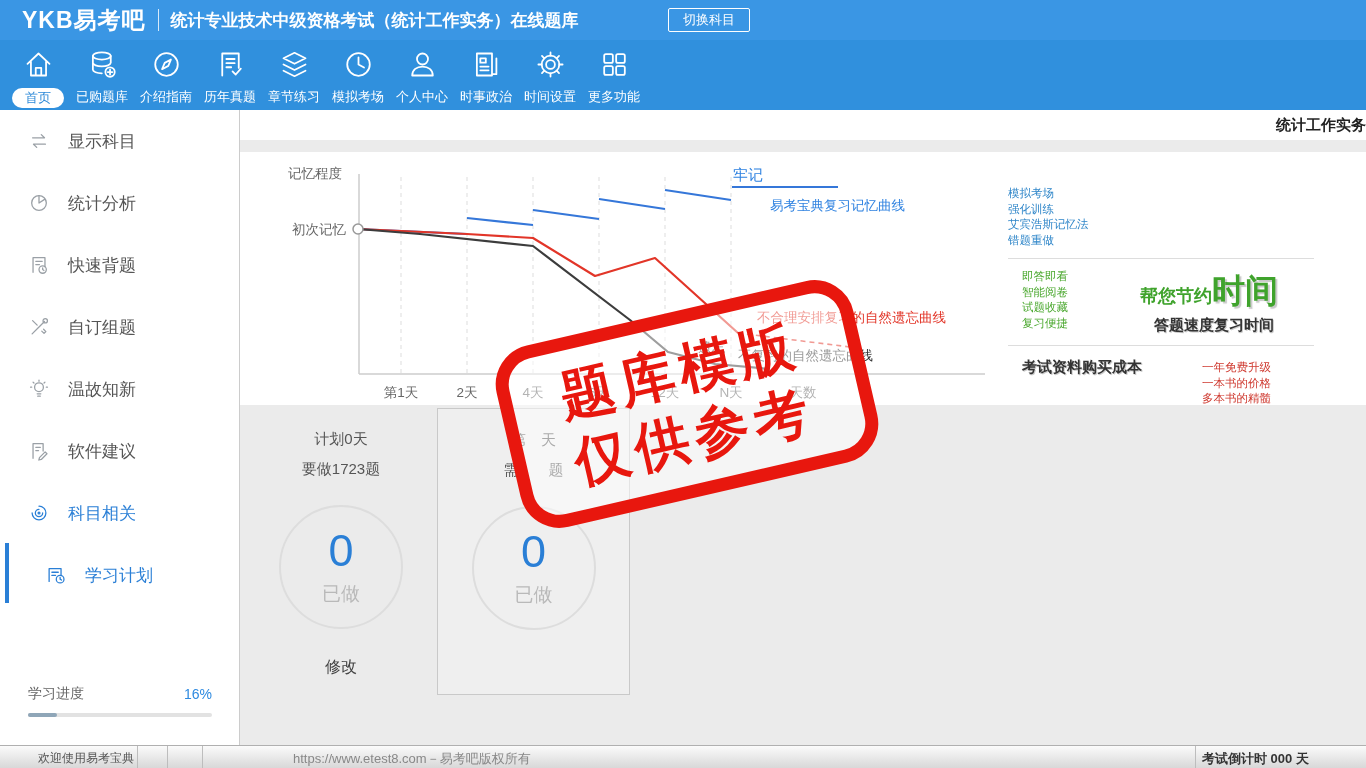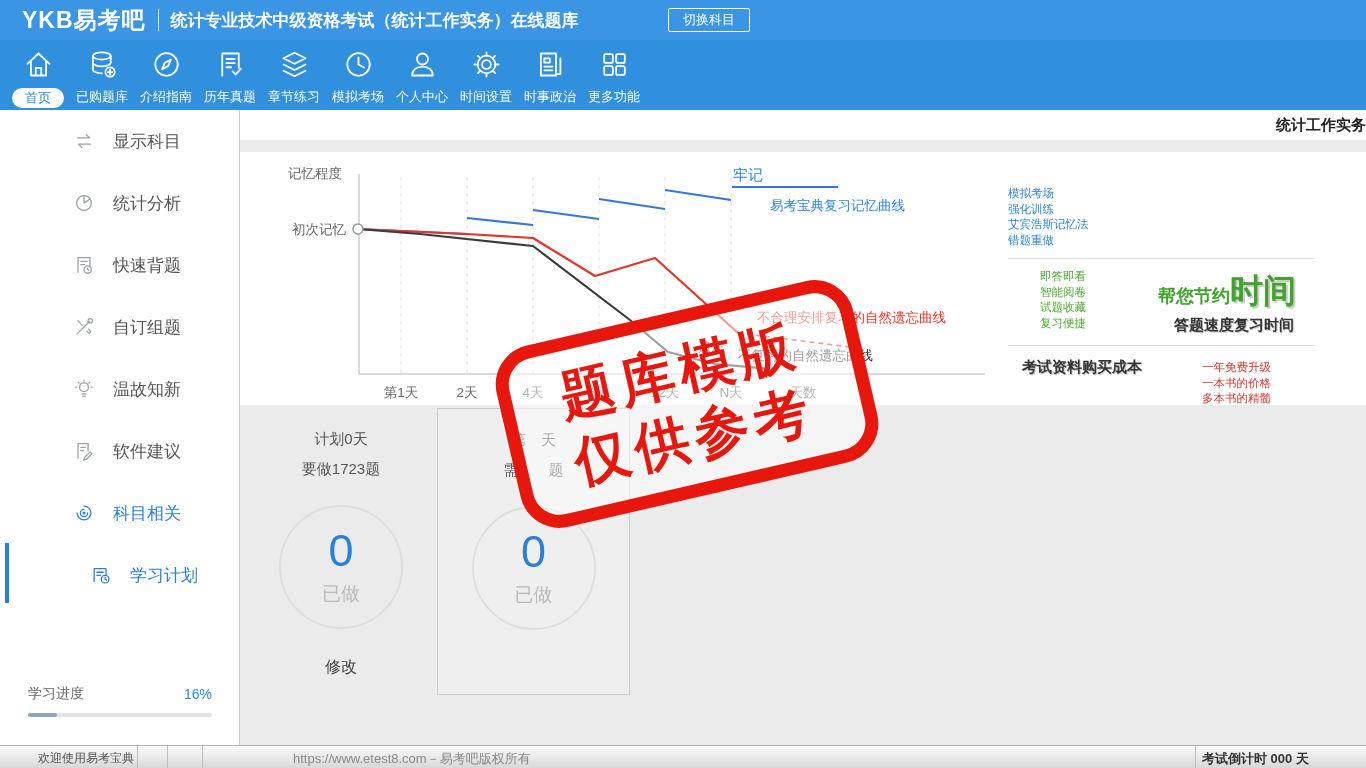--- a/index.html
+++ b/index.html
@@ -24,21 +24,21 @@
               justify-content:flex-start; padding-top:8px; cursor:pointer; }
   .nav-icon svg { width:33px; height:33px; fill:none; stroke:#fff; stroke-width:1.3;
                   stroke-linecap:round; stroke-linejoin:round; }
   .nav-label { color:#fff; font-size:13px; margin-top:3px; white-space:nowrap; }
   .nav-label.pill { background:#fff; color:#2e8ad8; padding:1px 13px; border-radius:10px; }
 
   
   .sidebar { position:absolute; left:0; top:110px; width:240px; height:635px;
              background:#fff; border-right:1px solid #ccc; }
   .side-item { height:62px; display:flex; align-items:center; padding-left:28px;
-               color:#555; font-size:17px; cursor:pointer;margin-left:45px; }
+               color:#555; font-size:17px; cursor:pointer; }
   .side-item .side-icon { width:22px; height:22px; margin-right:18px; color:#9aa0a6; }
   .side-icon svg { width:22px; height:22px; fill:none; stroke:currentColor; stroke-width:1.4;
                    stroke-linecap:round; stroke-linejoin:round; }
   .side-item.blue { color:#2a7fd6; }
   .side-item.blue .side-icon { color:#2a7fd6; }
   .side-item.indent { padding-left:45px; }
   .active-bar { position:absolute; left:5px; top:433px; width:4px; height:60px; background:#2a7fd6; }
   .progress-block { position:absolute; left:28px; bottom:28px; width:184px; }
   .progress-row { display:flex; justify-content:space-between; align-items:center;
                   font-size:14px; color:#666; }
@@ -61,21 +61,21 @@
   .promo-divider { border-top:1px solid #ddd; margin:6px 0; }
   .headline { white-space:nowrap; }
   .hl-prefix { font-size:18px; font-weight:bold; }
   .hl-big { font-size:33px; font-weight:bold; text-shadow:2px 2px 1px #c9c9c9; }
   .subline { font-size:15px; font-weight:bold; color:#333; text-shadow:1px 1px 0 #ccc;
              margin-top:2px; white-space:nowrap; }
   .promo-list { font-size:11.5px; line-height:15.5px; white-space:nowrap; }
   .sec1 .head-col { flex:1; } .sec1 .promo-list { width:112px; padding-top:2px; }
   .sec1 { color:#1f86d6; } .sec1 .promo-list { color:#2f86c9; }
   .sec2 .promo-list { width:96px; color:#4aa82e; padding-left:14px; }
-  .sec2 .head-col { flex:1; padding-left:36px; } .sec2 { color:#3fa32c;text-align:center; }
+  .sec2 .head-col { flex:1; padding-left:36px; } .sec2 { color:#3fa32c; }
   .sec3 .head-col { flex:1; } .sec3 { color:#d5241a; }
   .sec3 .promo-list { width:112px; color:#cf3a30; padding-top:4px; }
   .sec1 .subline, .sec2 .subline, .sec3 .subline { padding-left:14px; }
 
   
   .bottom-area { height:340px; background:#ebebeb; }
   .card { position:absolute; text-align:center; }
   .card1 { left:5px; top:305px; width:192px; }
   .card2 { left:197px; top:298px; width:193px; height:287px;
            border:1px solid #c9c9c9; background:#efefef; padding-top:7px; }
@@ -165,32 +165,32 @@
     </div>
     <div class="nav-item">
       <span class="nav-icon"><svg viewBox="0 0 24 24">
             <circle cx="12" cy="8" r="4"></circle>
             <path d="M4.5 20c0-4.2 3.3-6.5 7.5-6.5S19.5 15.8 19.5 20z"></path>
           </svg></span>
       <span class="nav-label">个人中心</span>
     </div>
     <div class="nav-item">
       <span class="nav-icon"><svg viewBox="0 0 24 24">
+            <path d="M5 20V4h11v16zM16 19h3.2V7.5"></path>
+            <path d="M7.5 7.5h4v3.2h-4zM7.5 13.5h6M7.5 16.2h6"></path>
+          </svg></span>
+      <span class="nav-label">时事政治</span>
+    </div>
+    <div class="nav-item">
+      <span class="nav-icon"><svg viewBox="0 0 24 24">
             <circle cx="12" cy="12" r="3.2"></circle>
             <circle cx="12" cy="12" r="6.4"></circle>
             <path d="M12 3.2v2.4M12 18.4v2.4M3.2 12h2.4M18.4 12h2.4M5.8 5.8l1.7 1.7M16.5 16.5l1.7 1.7M18.2 5.8l-1.7 1.7M7.5 16.5l-1.7 1.7"></path>
           </svg></span>
       <span class="nav-label">时间设置</span>
-    </div>
-    <div class="nav-item">
-      <span class="nav-icon"><svg viewBox="0 0 24 24">
-            <path d="M5 20V4h11v16zM16 19h3.2V7.5"></path>
-            <path d="M7.5 7.5h4v3.2h-4zM7.5 13.5h6M7.5 16.2h6"></path>
-          </svg></span>
-      <span class="nav-label">时事政治</span>
     </div>
     <div class="nav-item">
       <span class="nav-icon"><svg viewBox="0 0 24 24">
             <rect x="4.5" y="4.5" width="6.3" height="6.3" rx="1.2"></rect>
             <rect x="13.2" y="4.5" width="6.3" height="6.3" rx="1.2"></rect>
             <rect x="4.5" y="13.2" width="6.3" height="6.3" rx="1.2"></rect>
             <rect x="13.2" y="13.2" width="6.3" height="6.3" rx="1.2"></rect>
           </svg></span>
       <span class="nav-label">更多功能</span>
     </div>

